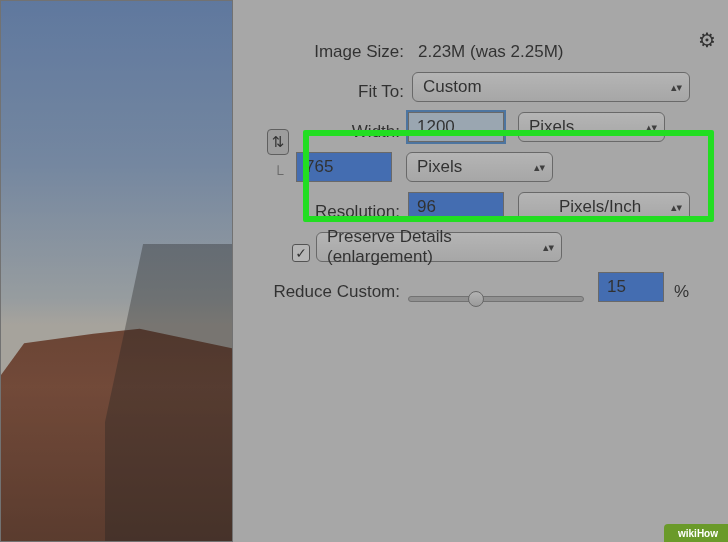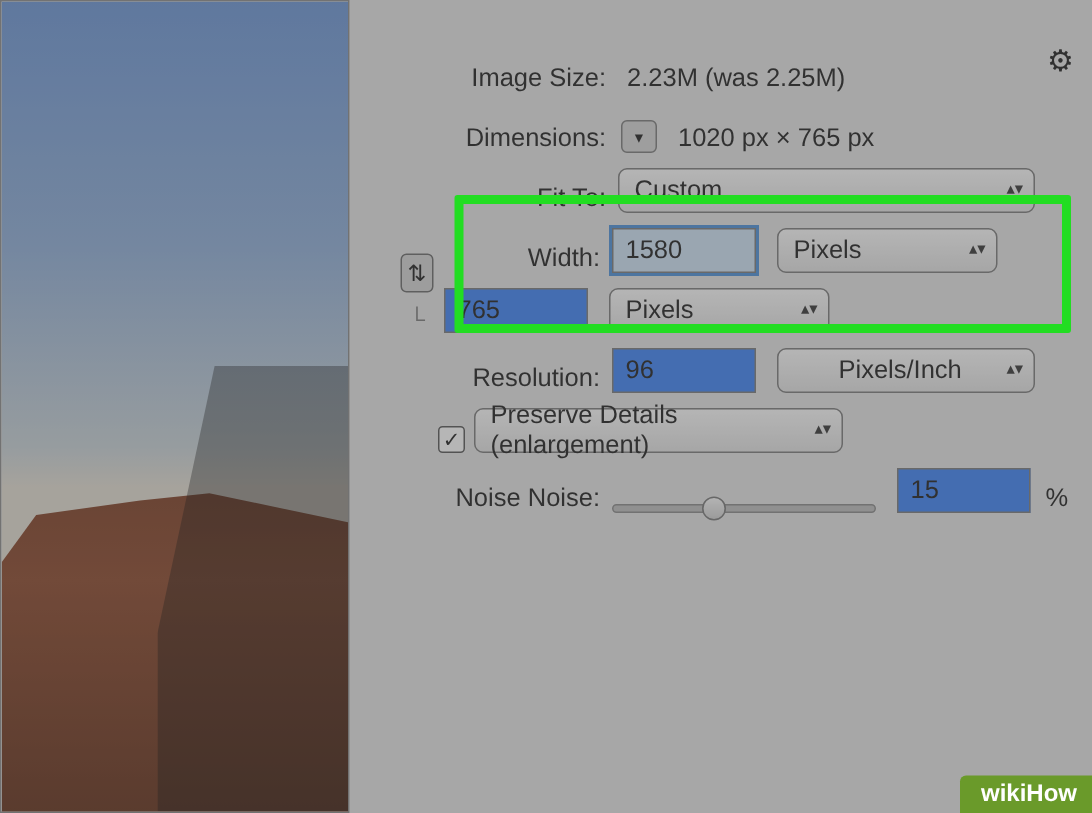--- a/index.html
+++ b/index.html
@@ -18,30 +18,30 @@
   .gear { position: absolute; right: 0; top: 6px; font-size: 20px; cursor: pointer; }
   .dim-toggle { width: 24px; height: 22px; border: 1px solid #7a7a7a; border-radius: 4px; background: #d6d6d6; margin: 0 8px 0 2px; display: inline-flex; align-items: center; justify-content: center; font-size: 11px; }
   .select { border: 1px solid #7a7a7a; border-radius: 6px; background: linear-gradient(#fdfdfd,#e4e4e4); height: 30px; display: flex; align-items: center; padding: 0 26px 0 10px; position: relative; }
   .select .caret { position: absolute; right: 7px; top: 50%; transform: translateY(-50%); font-size: 11px; color: #333; line-height: 7px; }
   .select.fit { width: 278px; margin-top: 36px; }
   .select.unit { width: 147px; }
   .select.unit2 { width: 172px; padding-left: 40px; }
   .select.resample { width: 246px; }
   .input { border: 1px solid #7a7a7a; background: #3b82f6; height: 30px; width: 96px; padding: 0 8px; display: flex; align-items: center; font-size: 17px; }
   .input.sel { outline: 2px solid #4a90d9; background: #cfe3f7; }
-  .input.noise { width: 89px; text-align: left; }
+  .input.noise { width: 66px; text-align: left; }
   .checkbox { width: 18px; height: 18px; border: 1px solid #555; border-radius: 3px; background: #fff; display: inline-flex; align-items: center; justify-content: center; font-size: 14px; margin-right: 6px; }
   .link-col { width: 36px; display: flex; align-items: center; justify-content: center; }
   .link-icn { width: 22px; height: 26px; border: 1px solid #6a6a6a; border-radius: 4px; background: #d4d4d4; display: flex; align-items: center; justify-content: center; font-size: 15px; }
   .bracket { color: #7a7a7a; font-size: 15px; width: 18px; display: inline-block; text-align: center; }
   .slider-track { position: relative; width: 176px; height: 6px; background: #bdbdbd; border: 1px solid #8a8a8a; border-radius: 3px; }
   .slider-thumb { position: absolute; top: -6px; width: 16px; height: 16px; background: linear-gradient(#fafafa,#d0d0d0); border: 1px solid #777; border-radius: 50%; }
   .hl-wh { position: absolute; border: 6px solid #22dd22; border-radius: 2px; pointer-events: none; }
   .dim { position: absolute; inset: 0; background: rgba(80,80,80,.42); pointer-events: none; }
-  .wikihow { position: absolute; right: 0; bottom: 0; background: #6a9a2a; color: #fff; font-size: 16px; font-weight: bold; padding: 4px 10px 3px 14px; border-top-left-radius: 4px; }
+  .wikihow { position: absolute; right: 0; bottom: 0; background: #6a9a2a; color: #fff; font-size: 10px; font-weight: bold; padding: 4px 10px 3px 14px; border-top-left-radius: 4px; }
   .pct { margin-left: 10px; }
 </style>
 </head>
 <body>
 
 <div class="stage">
   <div class="panel">
 
     <div class="preview">
       <div class="sky"></div>
@@ -50,43 +50,36 @@
     </div>
 
     <div class="fields">
       <span class="gear">⚙</span>
 
       <div class="row">
         <div class="lbl size">Image Size:</div>
         <div class="val">2.23M (was 2.25M)</div>
       </div>
 
-      <div class="row">
-        <div class="lbl size">Dimensions:</div>
-        <div class="dim-toggle">
-            <span>▾</span>
-          </div>
-        <div class="val">1020 px  ×  765 px</div>
-      </div>
 
       <div class="row">
         <div class="lbl size">Fit To:</div>
         <div class="select fit">
           <span>Custom</span>
           <span class="caret">▴▾</span>
         </div>
       </div>
 
       <div class="row">
         <div class="link-col">
           <span class="bracket">┌</span>
         </div>
         <div class="lbl" style="width:112px">Width:</div>
         <div class="input sel">
-            <span>1580</span>
+            <span>1200</span>
           </div>
         <div style="width:14px"></div>
         <div class="select unit">
           <span>Pixels</span>
           <span class="caret">▴▾</span>
         </div>
       </div>
 
       <div class="row" style="height:0;position:relative;">
         <div class="link-col" style="position:absolute;left:0;top:-20px;height:40px;">
@@ -127,21 +120,21 @@
         <div class="checkbox">
             <span>✓</span>
           </div>
         <div class="select resample">
           <span>Preserve Details (enlargement)</span>
           <span class="caret">▴▾</span>
         </div>
       </div>
 
       <div class="row">
-        <div class="lbl" style="width:148px">Noise Noise:</div>
+        <div class="lbl" style="width:148px">Reduce Custom:</div>
         <div class="slider-track">
           <div class="slider-thumb" id="noise-thumb" style="left: 58.88px;"></div>
         </div>
         <div style="width:14px"></div>
         <div class="input noise">
             <span>15</span>
           </div>
         <div class="pct">%</div>
       </div>
 

